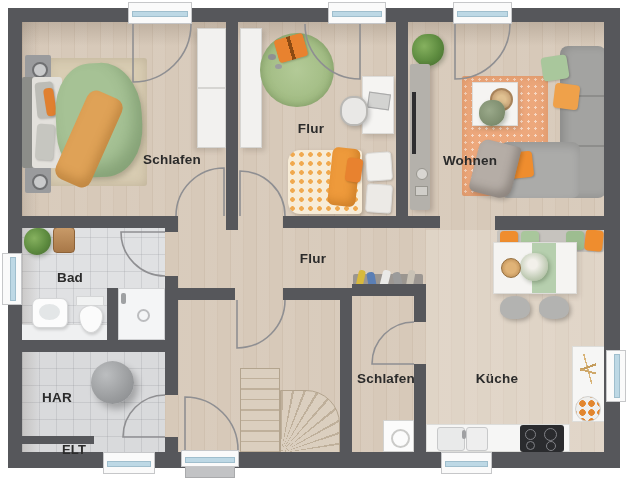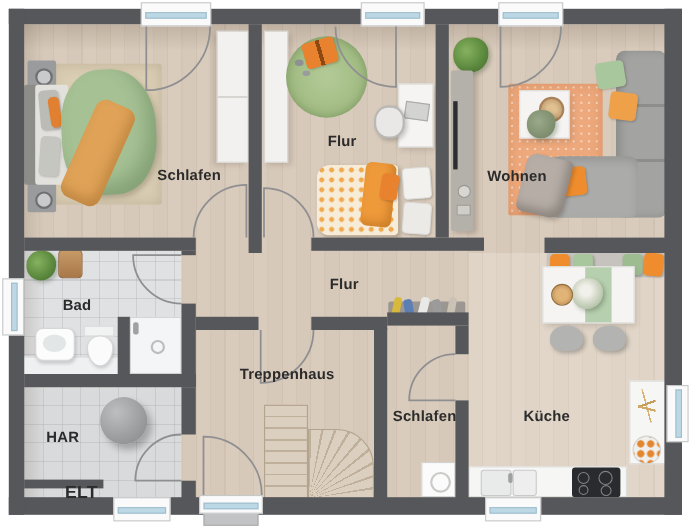--- a/index.html
+++ b/index.html
@@ -16,21 +16,21 @@
   .shade-left{background:linear-gradient(90deg, rgba(92,76,60,0.16), transparent);}
   
   .wall{background:#56575b;}
   
   .win{background:#fafafa;border:1px solid #c6c7c9;box-sizing:border-box;}
   .glass-h{position:absolute;left:3px;right:3px;top:50%;height:4px;margin-top:-2px;background:#bdd8e5;border:1px solid #9fbecd;}
   .glass-v{position:absolute;top:3px;bottom:3px;left:50%;width:4px;margin-left:-2px;background:#bdd8e5;border:1px solid #9fbecd;}
   
   .lbl{position:absolute;transform:translate(-50%,-50%);color:#2b2b2b;font-weight:bold;
        font-size:13.5px;white-space:nowrap;letter-spacing:0.2px;}
-  .lbl-sm{font-size:16px;}
+  .lbl-sm{font-size:13px;}
   
   .white-box{background:#f5f4f2;border:1px solid #dddcd9;box-sizing:border-box;box-shadow:2px 3px 5px rgba(70,60,50,0.18);}
   .gray-box{background:#9a9b9d;}
   .pillow{border-radius:4px;box-shadow:1px 1px 2px rgba(0,0,0,0.18);}
   .plant{border-radius:50% 45% 55% 50%;
     background:radial-gradient(circle at 38% 38%, #86b15f 0%, #5d8b3f 55%, #44682e 100%);
     box-shadow:2px 2px 4px rgba(40,60,30,0.3);}
   svg{display:block;}
 </style>
 </head>
@@ -221,19 +221,18 @@
     <path d="M237,300 L237,348 A48,48 0 0 0 285,300" stroke="#8f8f92" stroke-width="1.6"></path>
     <path d="M414,364 L372,364 A42,42 0 0 1 414,322" stroke="#8f8f92" stroke-width="1.6"></path>
     <path d="M185,450 L185,397 A53,53 0 0 1 238,450" stroke="#8f8f92" stroke-width="1.6"></path>
   </svg>
 
   <div class="lbl" style="left:172px;top:159px;text-align:center;">Schlafen</div>
   <div class="lbl" style="left:311px;top:128px;">Flur</div>
   <div class="lbl" style="left:470px;top:160px;">Wohnen</div>
   <div class="lbl" style="left:70px;top:277px;">Bad</div>
   <div class="lbl" style="left:313px;top:258px;">Flur</div>
-  <div class="lbl" style="left:261px;top:340px;">Treppenhaus</div>
   <div class="lbl" style="left:386px;top:378px;">Schlafen</div>
   <div class="lbl" style="left:497px;top:378px;">Küche</div>
   <div class="lbl" style="left:57px;top:397px;">HAR</div>
   <div class="lbl lbl-sm" style="left:74px;top:449px;">ELT</div>
 
 </div>
 
 </body></html>

